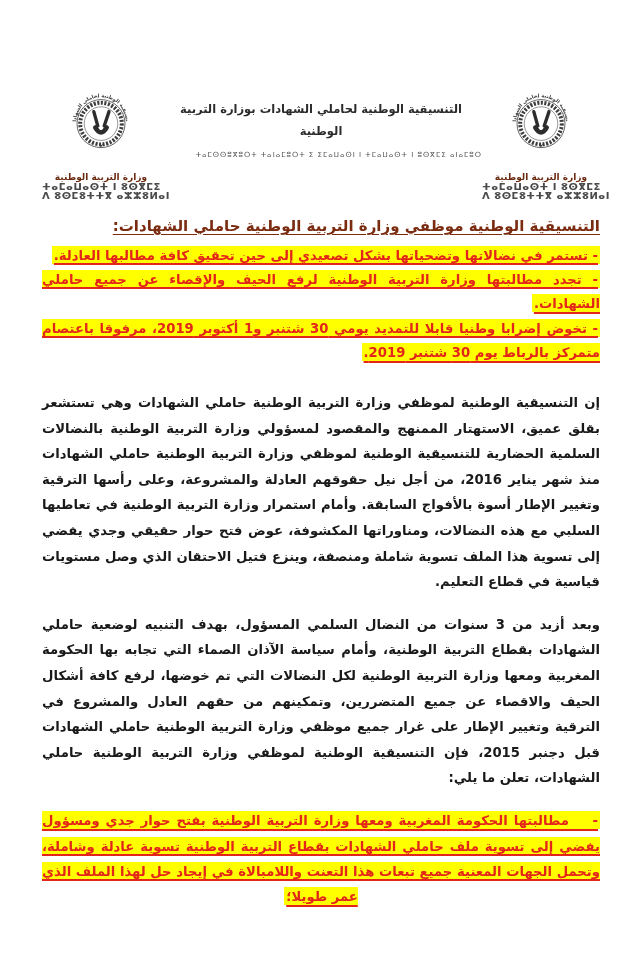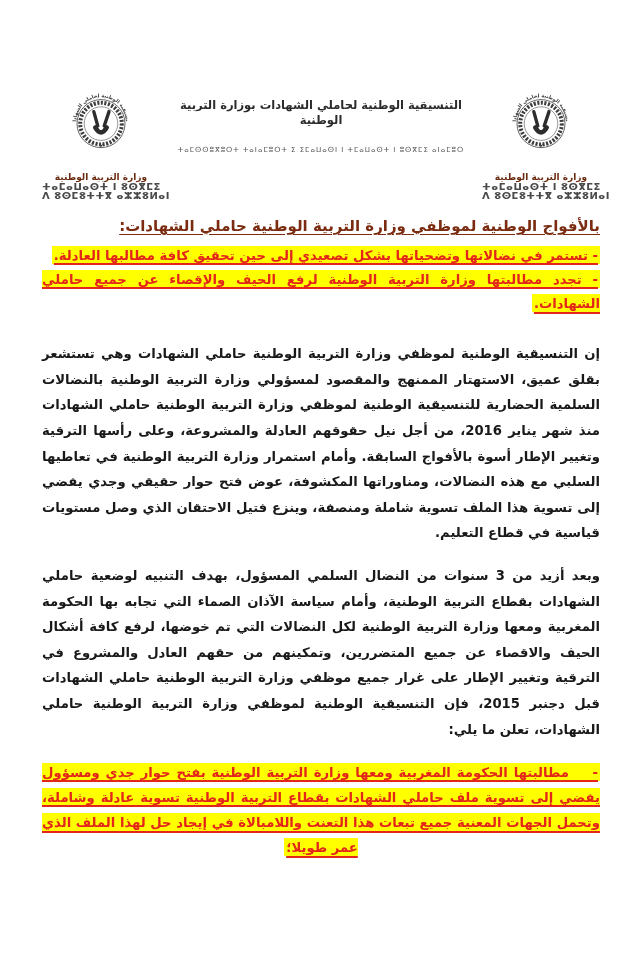--- a/index.html
+++ b/index.html
@@ -34,26 +34,26 @@
     font-size:10px;color:#4a4a4a;line-height:8.5px;
     letter-spacing:.5px;white-space:nowrap;direction:ltr;font-weight:bold;
   }
   .header-center{
     flex:1 1 auto;
     text-align:center;
     padding-top:16px;
   }
   .org-ar{
     font-size:11.5px;font-weight:bold;color:#2b2b2b;
-    line-height:15px;
+    line-height:22px;
   }
   .org-tif{
-    margin-top:18px;
+    margin-top:9px;
     font-size:7px;color:#555;
-    letter-spacing:1px;direction:ltr;white-space:nowrap;
+    letter-spacing:1px;direction:ltr;white-space:nowrap;text-align:right;
   }
   
   .doc-title{
     margin:16px 0 6px 0;
     font-size:15px;font-weight:bold;
     color:#7a2b10;
     text-decoration:underline;
     text-decoration-color:#7a2b10;
     text-underline-offset:3px;
     line-height:21px;
@@ -145,25 +145,26 @@
         </g>
         <path d="M45,82 l3,-5 -3,2 -3,-2 z" fill="#3d3d3d"></path>
       </svg>
       <div class="logo-caption">وزارة التربية الوطنية</div>
       <div class="logo-tif">ⵜⴰⵎⴰⵡⴰⵙⵜ ⵏ ⵓⵙⴳⵎⵉ</div>
       <div class="logo-tif">ⴷ ⵓⵙⵎⵓⵜⵜⴳ ⴰⵣⵣⵓⵍⴰⵏ</div>
     </div>
 
   </div>
 
-  <h1 class="doc-title">بالأفواج الوطنية لموظفي وزارة التربية الوطنية حاملي الشهادات:</h1>
+  <h1 class="doc-title">التنسيقية الوطنية موظفي وزارة التربية الوطنية حاملي الشهادات:</h1>
 
   <section class="bullets">
     <p class="yb"><span class="hl">- تستمر في نضالاتها وتضحياتها بشكل تصعيدي إلى حين تحقيق كافة مطالبها العادلة.</span></p>
     <p class="yb"><span class="hl">- تجدد مطالبتها وزارة التربية الوطنية لرفع الحيف والإقصاء عن جميع حاملي الشهادات.</span></p>
+    <p class="yb"><span class="hl">- تخوض إضرابا وطنيا قابلا للتمديد يومي 30 شتنبر و1 أكتوبر 2019، مرفوقا باعتصام متمركز بالرباط يوم 30 شتنبر 2019.</span></p>
   </section>
 
   <section class="body-text">
     <p>إن التنسيقية الوطنية لموظفي وزارة التربية الوطنية حاملي الشهادات وهي تستشعر بقلق عميق، الاستهتار الممنهج والمقصود لمسؤولي وزارة التربية الوطنية بالنضالات السلمية الحضارية للتنسيقية الوطنية لموظفي وزارة التربية الوطنية حاملي الشهادات منذ شهر يناير 2016، من أجل نيل حقوقهم العادلة والمشروعة، وعلى رأسها الترقية وتغيير الإطار أسوة بالأفواج السابقة. وأمام استمرار وزارة التربية الوطنية في تعاطيها السلبي مع هذه النضالات، ومناوراتها المكشوفة، عوض فتح حوار حقيقي وجدي يفضي إلى تسوية هذا الملف تسوية شاملة ومنصفة، وينزع فتيل الاحتقان الذي وصل مستويات قياسية في قطاع التعليم.</p>
     <p>وبعد أزيد من 3 سنوات من النضال السلمي المسؤول، بهدف التنبيه لوضعية حاملي الشهادات بقطاع التربية الوطنية، وأمام سياسة الآذان الصماء التي تجابه بها الحكومة المغربية ومعها وزارة التربية الوطنية لكل النضالات التي تم خوضها، لرفع كافة أشكال الحيف والاقصاء عن جميع المتضررين، وتمكينهم من حقهم العادل والمشروع في الترقية وتغيير الإطار على غرار جميع موظفي وزارة التربية الوطنية حاملي الشهادات قبل دجنبر 2015، فإن التنسيقية الوطنية لموظفي وزارة التربية الوطنية حاملي الشهادات، تعلن ما يلي:</p>
   </section>
 
   <section class="final">
     <p class="yb"><span class="hl">-&nbsp;&nbsp;&nbsp;&nbsp;مطالبتها الحكومة المغربية ومعها وزارة التربية الوطنية بفتح حوار جدي ومسؤول يفضي إلى تسوية ملف حاملي الشهادات بقطاع التربية الوطنية تسوية عادلة وشاملة، وتحمل الجهات المعنية جميع تبعات هذا التعنت واللامبالاة في إيجاد حل لهذا الملف الذي عمر طويلا؛</span></p>
   </section>

